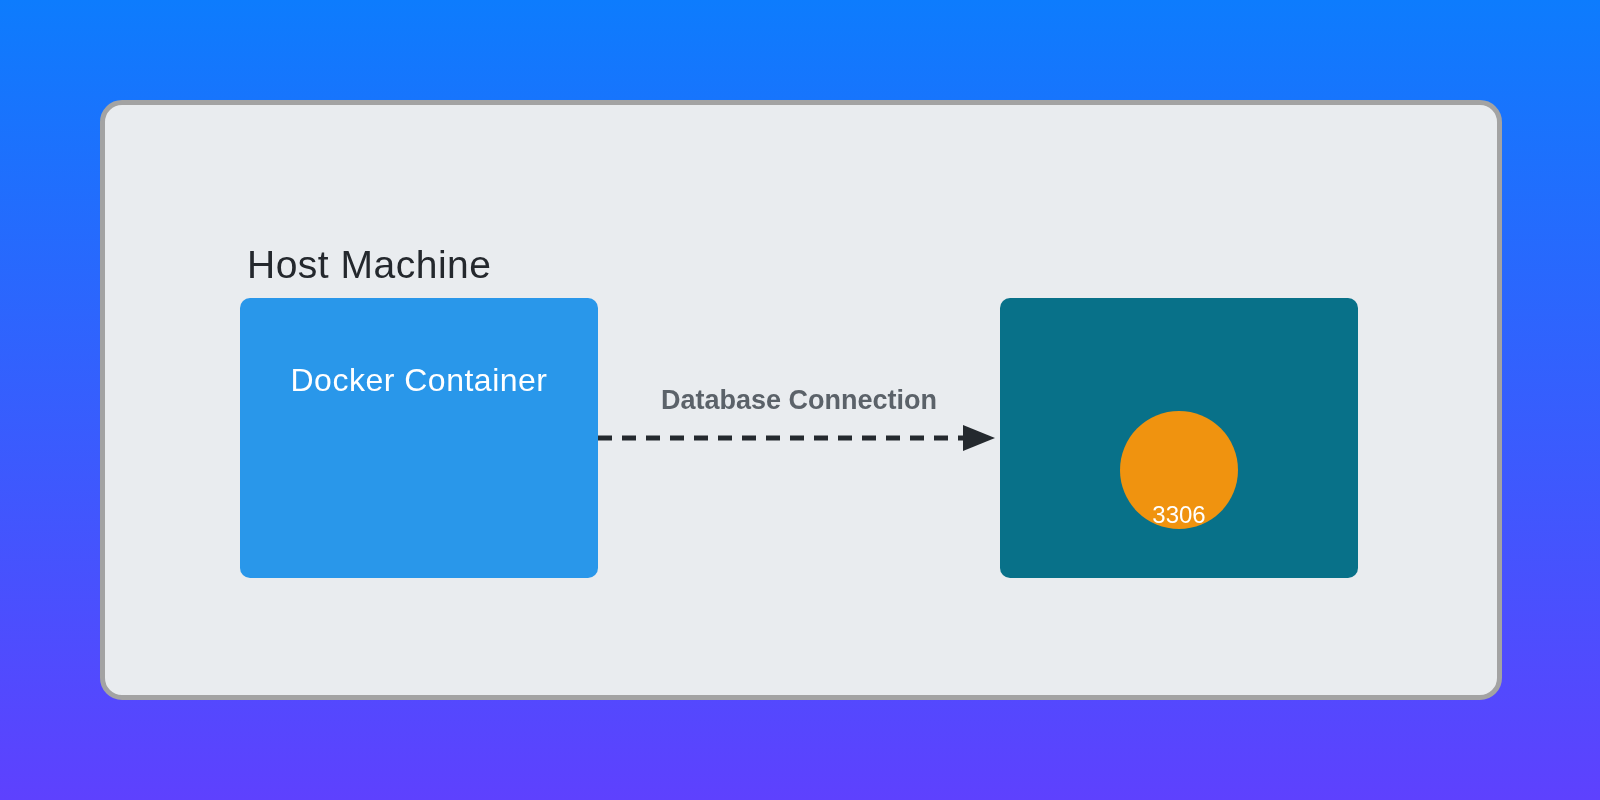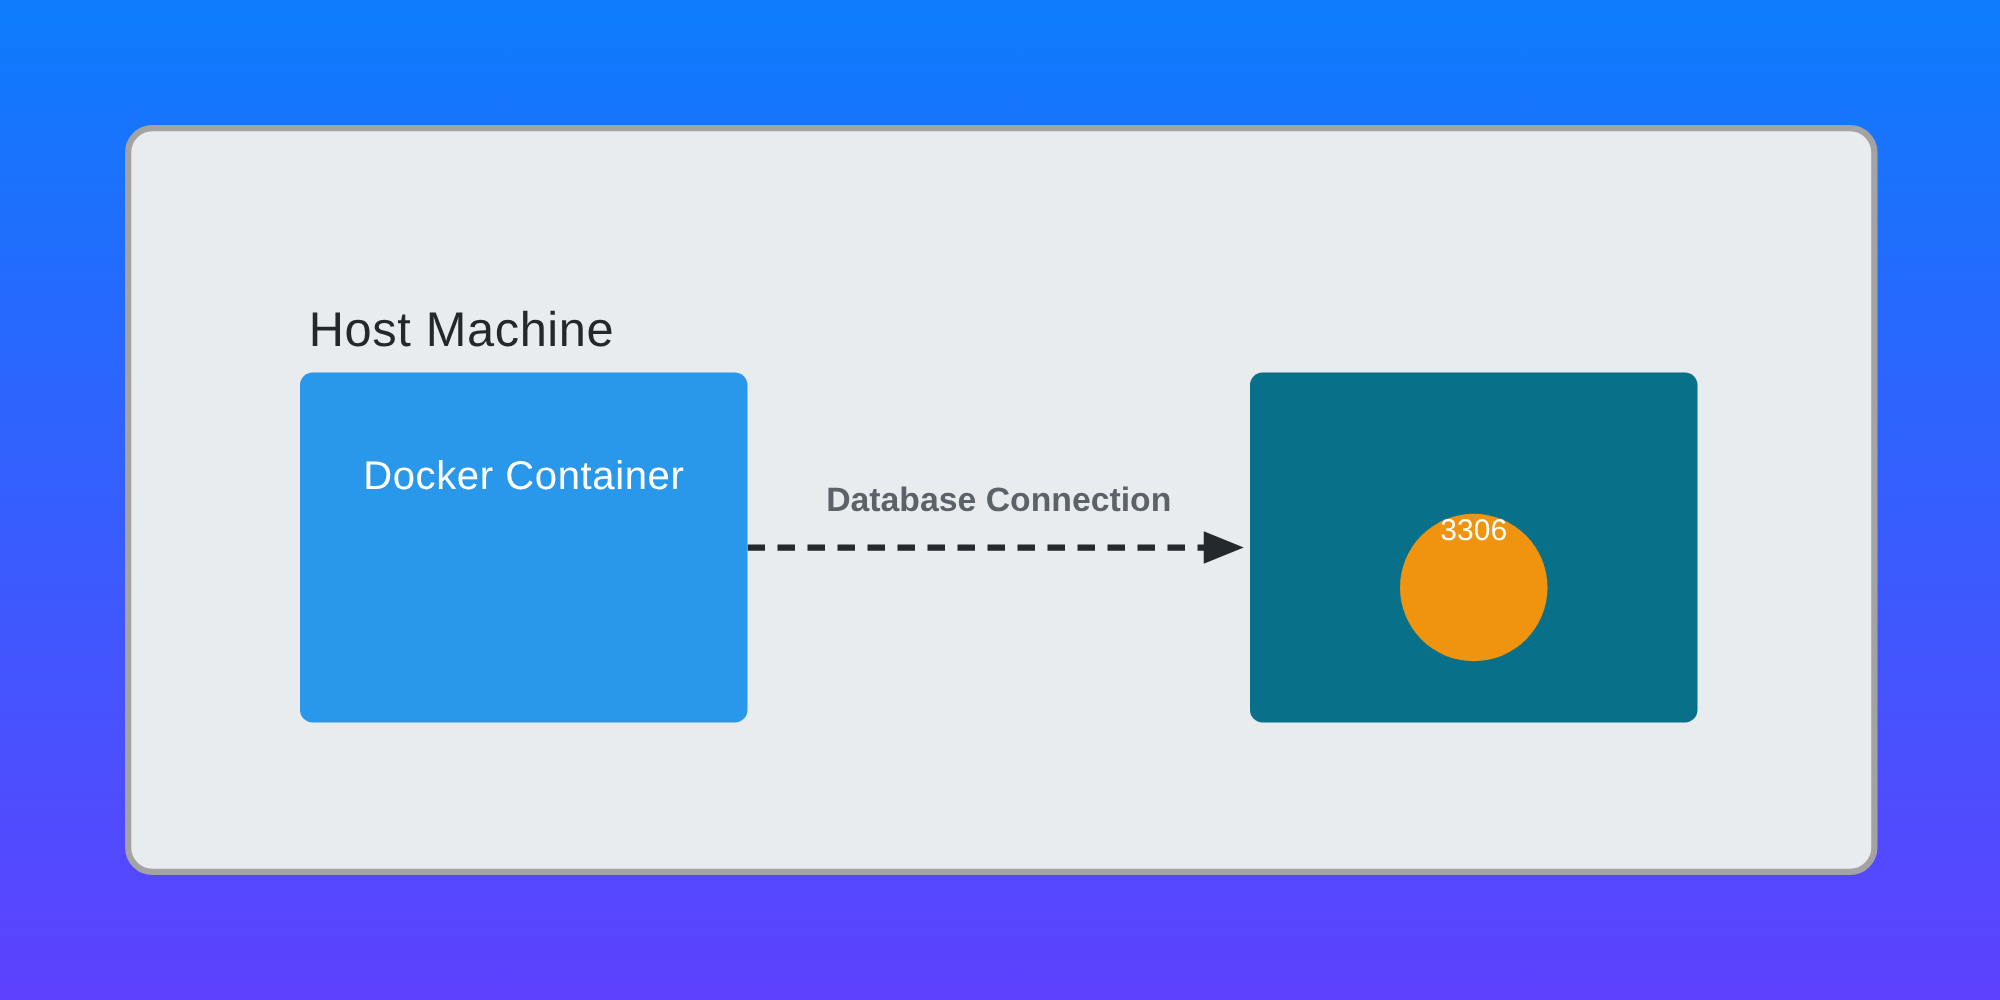--- a/index.html
+++ b/index.html
@@ -53,21 +53,21 @@
     color: #2e90e2;
     font-size: 25px;
   }
   .port-circle {
     position: absolute;
     left: 120px; top: 113px;
     width: 118px; height: 118px;
     border-radius: 50%;
     background: #f0930f;
     display: flex;
-    align-items: flex-start;
+    align-items: flex-end;
     justify-content: center;
     color: #ffffff;
     font-size: 24px;
   }
   .conn-label {
     position: absolute;
     left: 598px; top: 385px;
     width: 402px;
     text-align: center;
     color: #5b6269;

